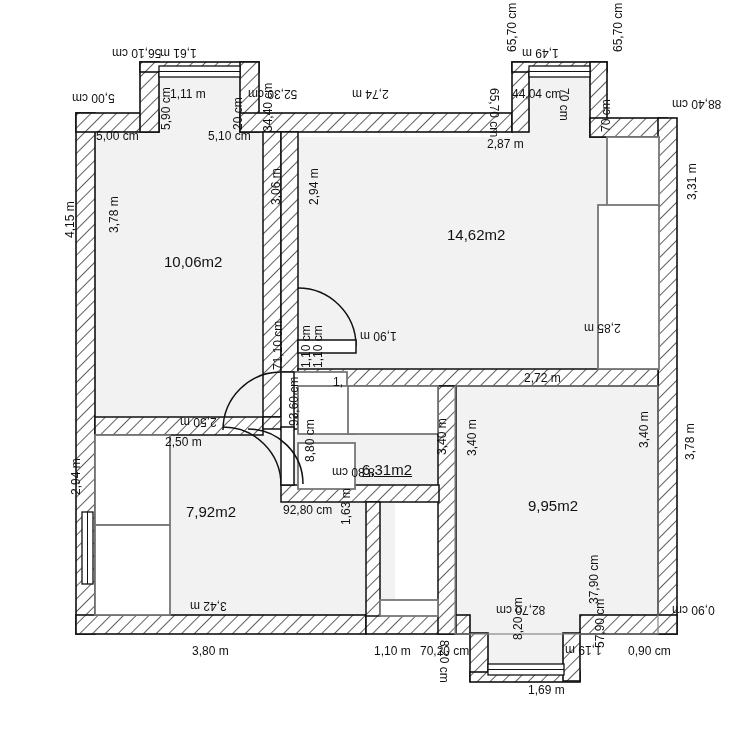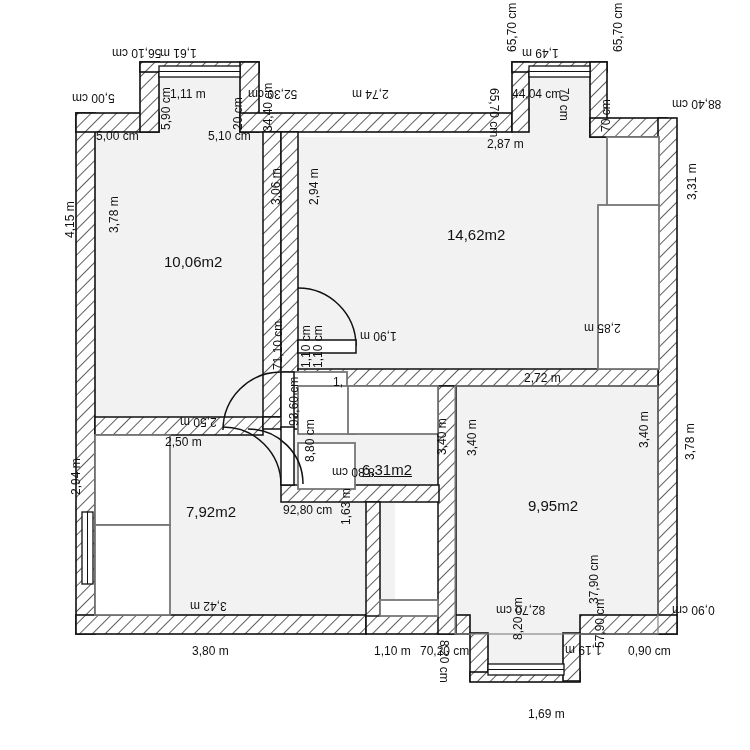--- a/index.html
+++ b/index.html
@@ -190,21 +190,21 @@
   <div class="lbl r180" style="left:190px;top:600px;">3,42 m</div>
   <div class="lbl" style="left:192px;top:645px;">3,80 m</div>
   <div class="lbl r90" style="left:340px;top:525px;">1,63 m</div>
 
   <div class="lbl" style="left:374px;top:645px;">1,10 m</div>
   <div class="lbl" style="left:420px;top:645px;">70,20 cm</div>
   <div class="lbl r270" style="left:450px;top:640px;">8,20 cm</div>
   <div class="lbl r90" style="left:512px;top:640px;">8,20 cm</div>
   <div class="lbl r180" style="left:496px;top:604px;">82,70 cm</div>
   <div class="lbl r180" style="left:565px;top:644px;">1,19 m</div>
-  <div class="lbl" style="left:528px;top:684px;margin-top:24px;">1,69 m</div>
+  <div class="lbl" style="left:528px;top:684px;">1,69 m</div>
   <div class="lbl r90" style="left:588px;top:604px;">37,90 cm</div>
   <div class="lbl r90" style="left:594px;top:648px;">57,90 cm</div>
   <div class="lbl r180" style="left:672px;top:604px;">0,90 cm</div>
   <div class="lbl" style="left:628px;top:645px;">0,90 cm</div>
 
   <div class="lbl area" style="left:164px;top:254px;">10,06m2</div>
   <div class="lbl area" style="left:447px;top:227px;">14,62m2</div>
   <div class="lbl area" style="left:186px;top:504px;">7,92m2</div>
   <div class="lbl area" style="left:528px;top:498px;">9,95m2</div>
   <div class="lbl area" style="left:362px;top:462px;text-decoration:underline;">6,31m2</div>

